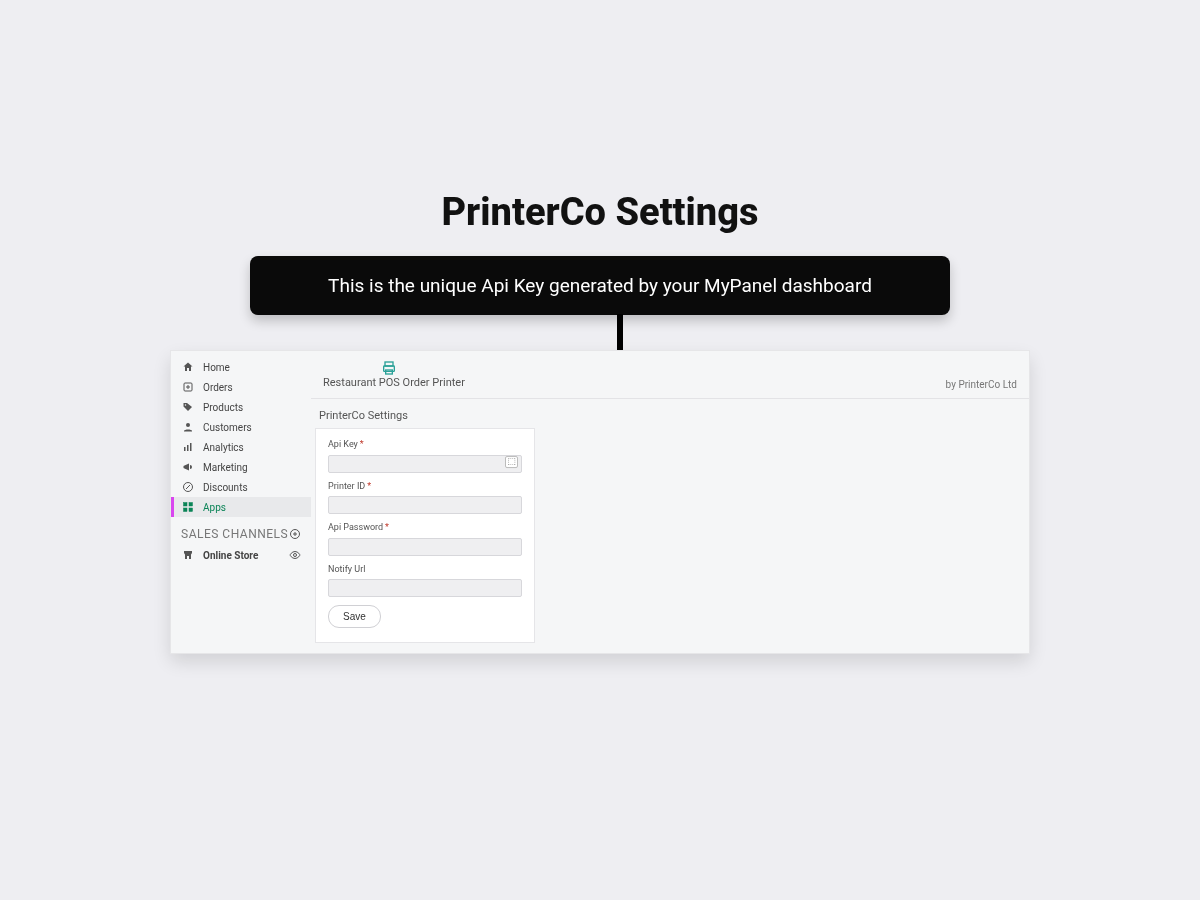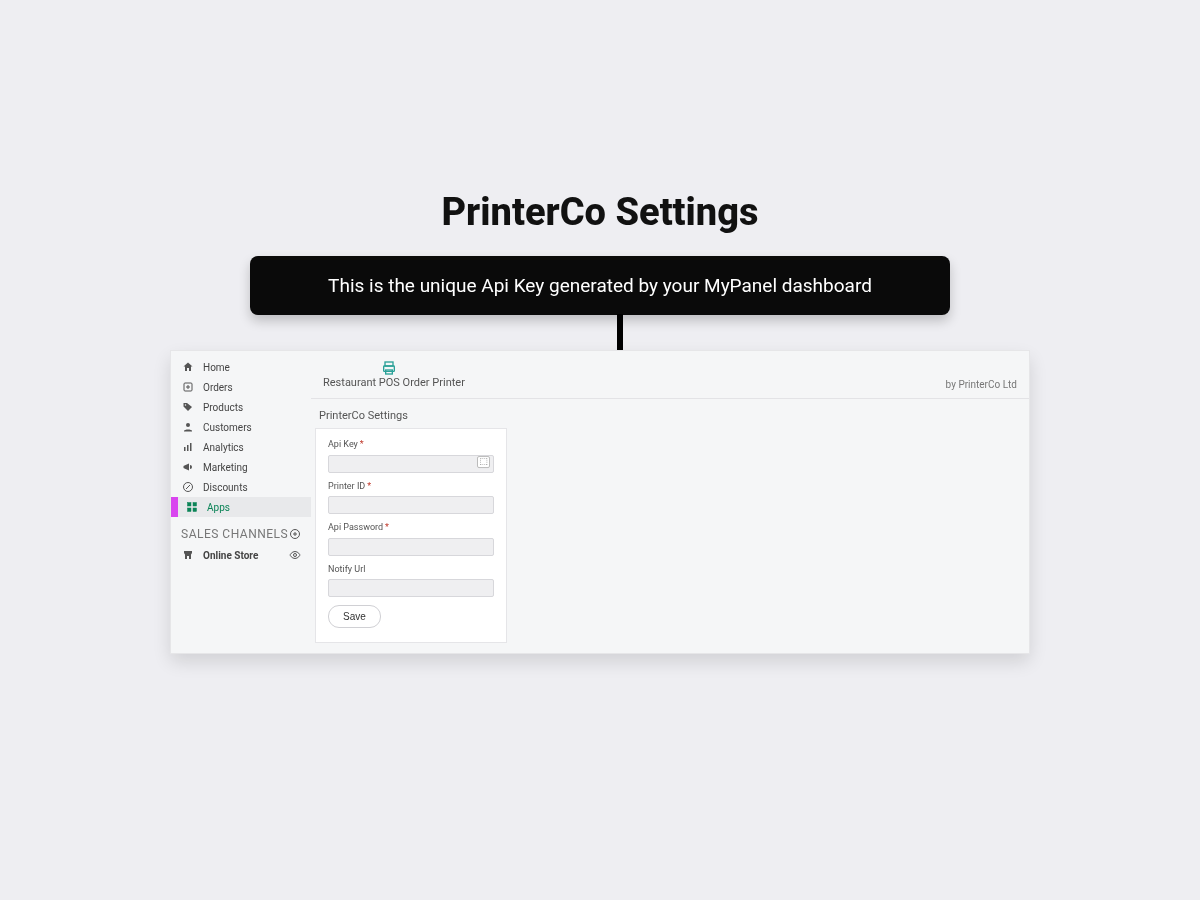--- a/index.html
+++ b/index.html
@@ -78,21 +78,21 @@
     width: 14px;
     height: 14px;
     display: inline-flex;
     align-items: center;
     justify-content: center;
     margin-right: 8px;
     color: #555;
   }
   .nav-item.active {
     background: #e8e9eb;
-    border-left: 7px solid #d946ef;
+    border-left: 3px solid #d946ef;
     padding-left: 7px;
     color: #0b8457;
     align-items: center;
   }
   .nav-item.active .icon svg { stroke:#0b8457; fill:#0b8457; }
   .sidebar-divider {
     display:flex;
     align-items:center;
     justify-content:space-between;
     padding: 10px 10px 4px 10px;
@@ -125,21 +125,21 @@
   .app-bar .printer-icon { width:16px;height:16px;margin-right:10px; color:#2aa198; }
   .app-bar .right { font-size: 10px; color:#777;margin-top:20px; }
 
   .page-subtitle {
     padding: 10px 8px 6px 8px;
     font-size: 11px;
     color: #555;
   }
   .form-card {
     margin: 0 4px 10px 4px;
-    width: 192px;
+    width: 220px;
     background:#fff;
     border:1px solid #e5e5e8;
     padding: 10px 12px 14px 12px;
   }
   .form-row { margin-bottom: 8px; }
   .form-row label {
     display:block;
     font-size: 9px;
     color:#555;
     margin-bottom:3px;

